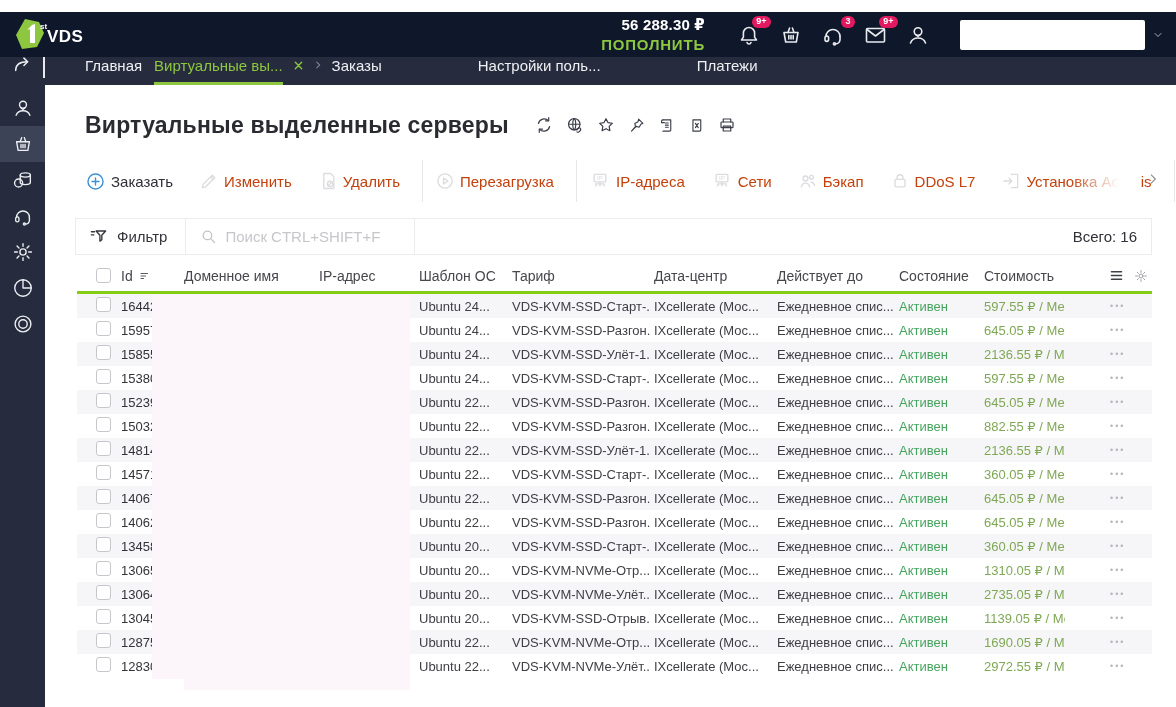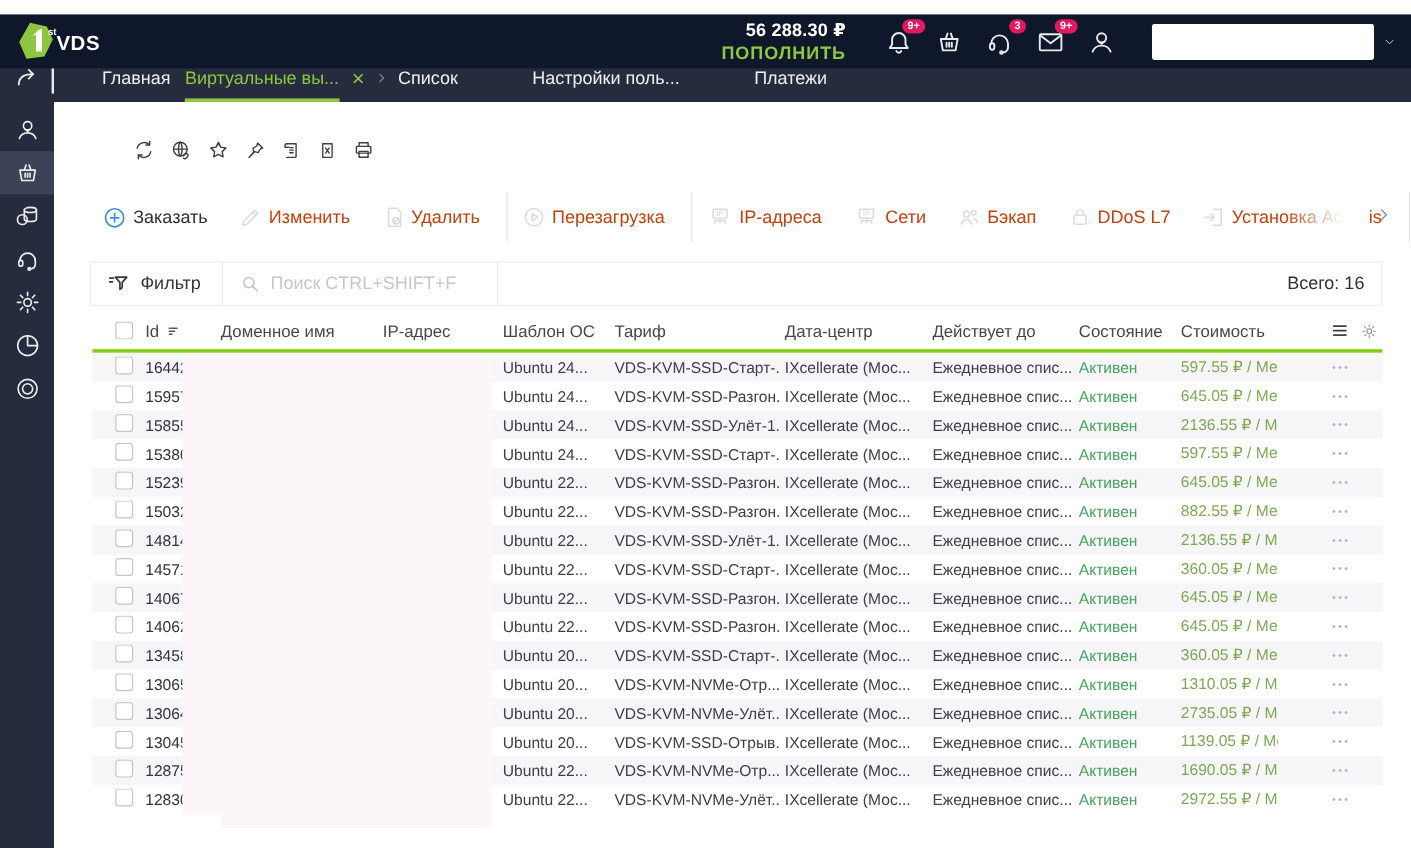--- a/index.html
+++ b/index.html
@@ -27,21 +27,21 @@
   .user-caret { color:#cfd3da; margin:0 12px 0 7px; }
 
   
   .navbar { position:absolute; left:45px; top:45px; right:0; height:40px; background:#262c3d; display:flex; align-items:stretch; padding-left:40px; z-index:15; }
   .tab { display:flex; align-items:center; color:#eef0f3; font-size:15px; cursor:pointer; position:relative; }
   .tab.active { color:#8dc63f; }
   .tab.active .tab-label::after { content:""; position:absolute; left:0; right:0; top:calc(100% + 8px); height:3px; background:#8dc63f; }
   .tab-label { position:relative; }
   .tab-close { margin-left:10px; color:#8dc63f; cursor:pointer; }
   .crumb-sep { display:flex; align-items:center; color:#7d838f; font-size:15px; margin:0 9px 0 9px; }
-  .ml18{margin-left:12px;} .ml45{margin-left:45px;} .ml62{margin-left:62px;}
+  .ml18{margin-left:12px;} .ml45{margin-left:45px;} .ml62{margin-left:96px;}
 
   
   .sidebar { position:absolute; left:0; top:45px; bottom:0; width:45px; background:#262c3d; z-index:16; }
   .side-arrow { height:40px; display:flex; align-items:center; justify-content:center; color:#eceef2; position:relative; cursor:pointer; }
   .side-arrow::after { content:""; position:absolute; right:0; top:7px; height:26px; width:2px; background:#e8eaee; }
   .side-items { margin-top:5px; }
   .side-item { height:36px; display:flex; align-items:center; justify-content:center; color:#eceef2; cursor:pointer; }
   .side-item.active { background:#3c4357; }
 
   
@@ -164,21 +164,21 @@
           <path d="M5 5l14 14M19 5L5 19"></path>
         </svg>
     </span>
   </div>
   <span class="crumb-sep">
     <svg class="ic" width="10" height="10" viewBox="0 0 24 24" style="stroke-width:2.6">
         <path d="M9 5l7 7-7 7"></path>
       </svg>
   </span>
   <div class="tab">
-      <span class="tab-label">Список</span>
+      <span class="tab-label">Заказы</span>
     </div>
   <div class="tab ml62">
       <span class="tab-label">Настройки поль...</span>
     </div>
   <div class="tab ml62">
       <span class="tab-label">Платежи</span>
     </div>
 </div>
 
 <div class="sidebar">
@@ -235,20 +235,21 @@
           <circle cx="12" cy="12" r="8.6"></circle>
           <circle cx="12" cy="12" r="4.6"></circle>
         </svg>
     </div>
   </div>
 </div>
 
 <div class="main">
 
   <div class="title-row">
+    <h1 class="page-title">Виртуальные выделенные серверы</h1>
     <div class="title-icons">
       <span>
           <svg class="ic" width="18" height="18" viewBox="0 0 24 24">
             <path d="M4.5 10a8 8 0 0 1 13.4-3.9"></path>
             <path d="M18.3 2.2v4.2h-4.2"></path>
             <path d="M19.5 14a8 8 0 0 1-13.4 3.9"></path>
             <path d="M5.7 21.8v-4.2h4.2"></path>
           </svg>
         </span>
       <span>

